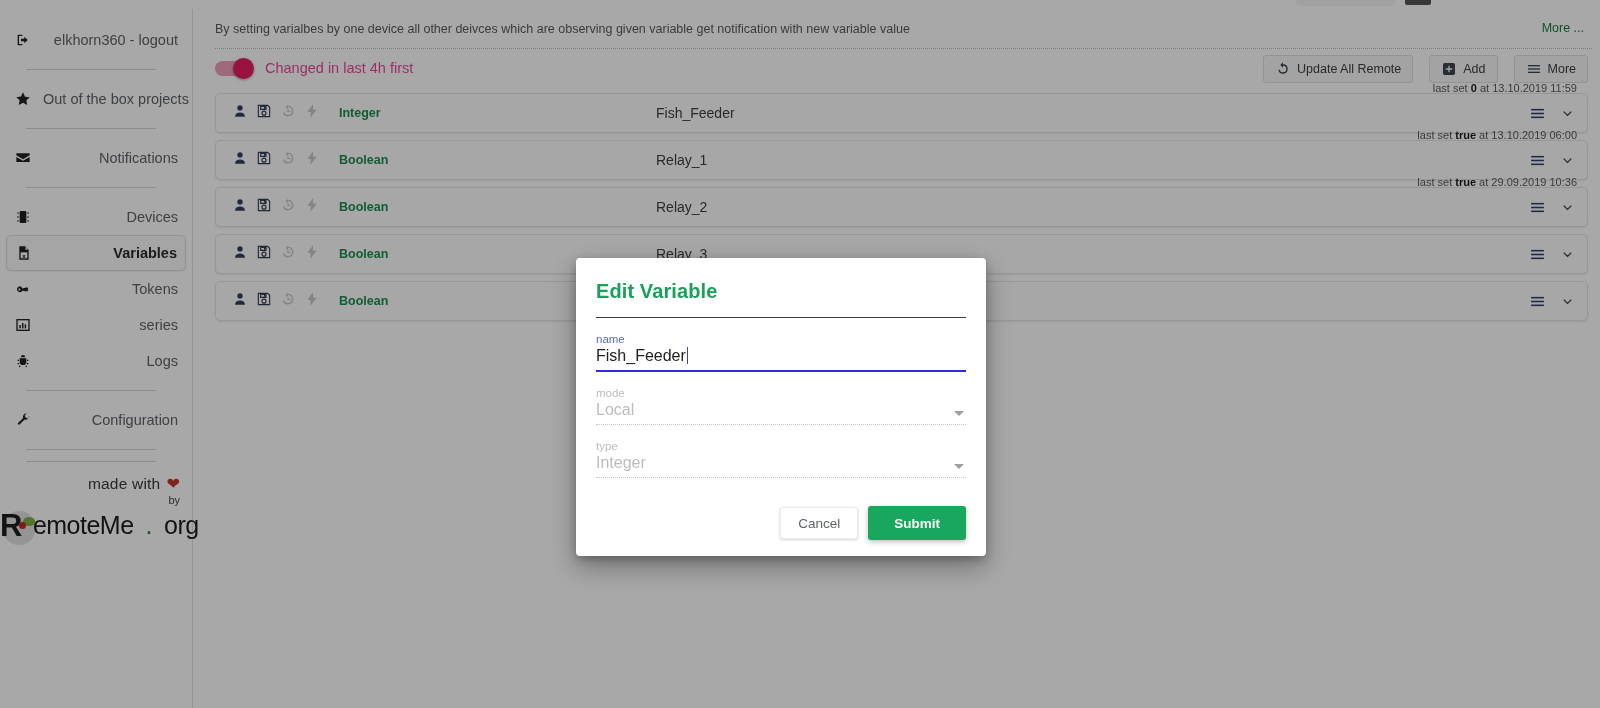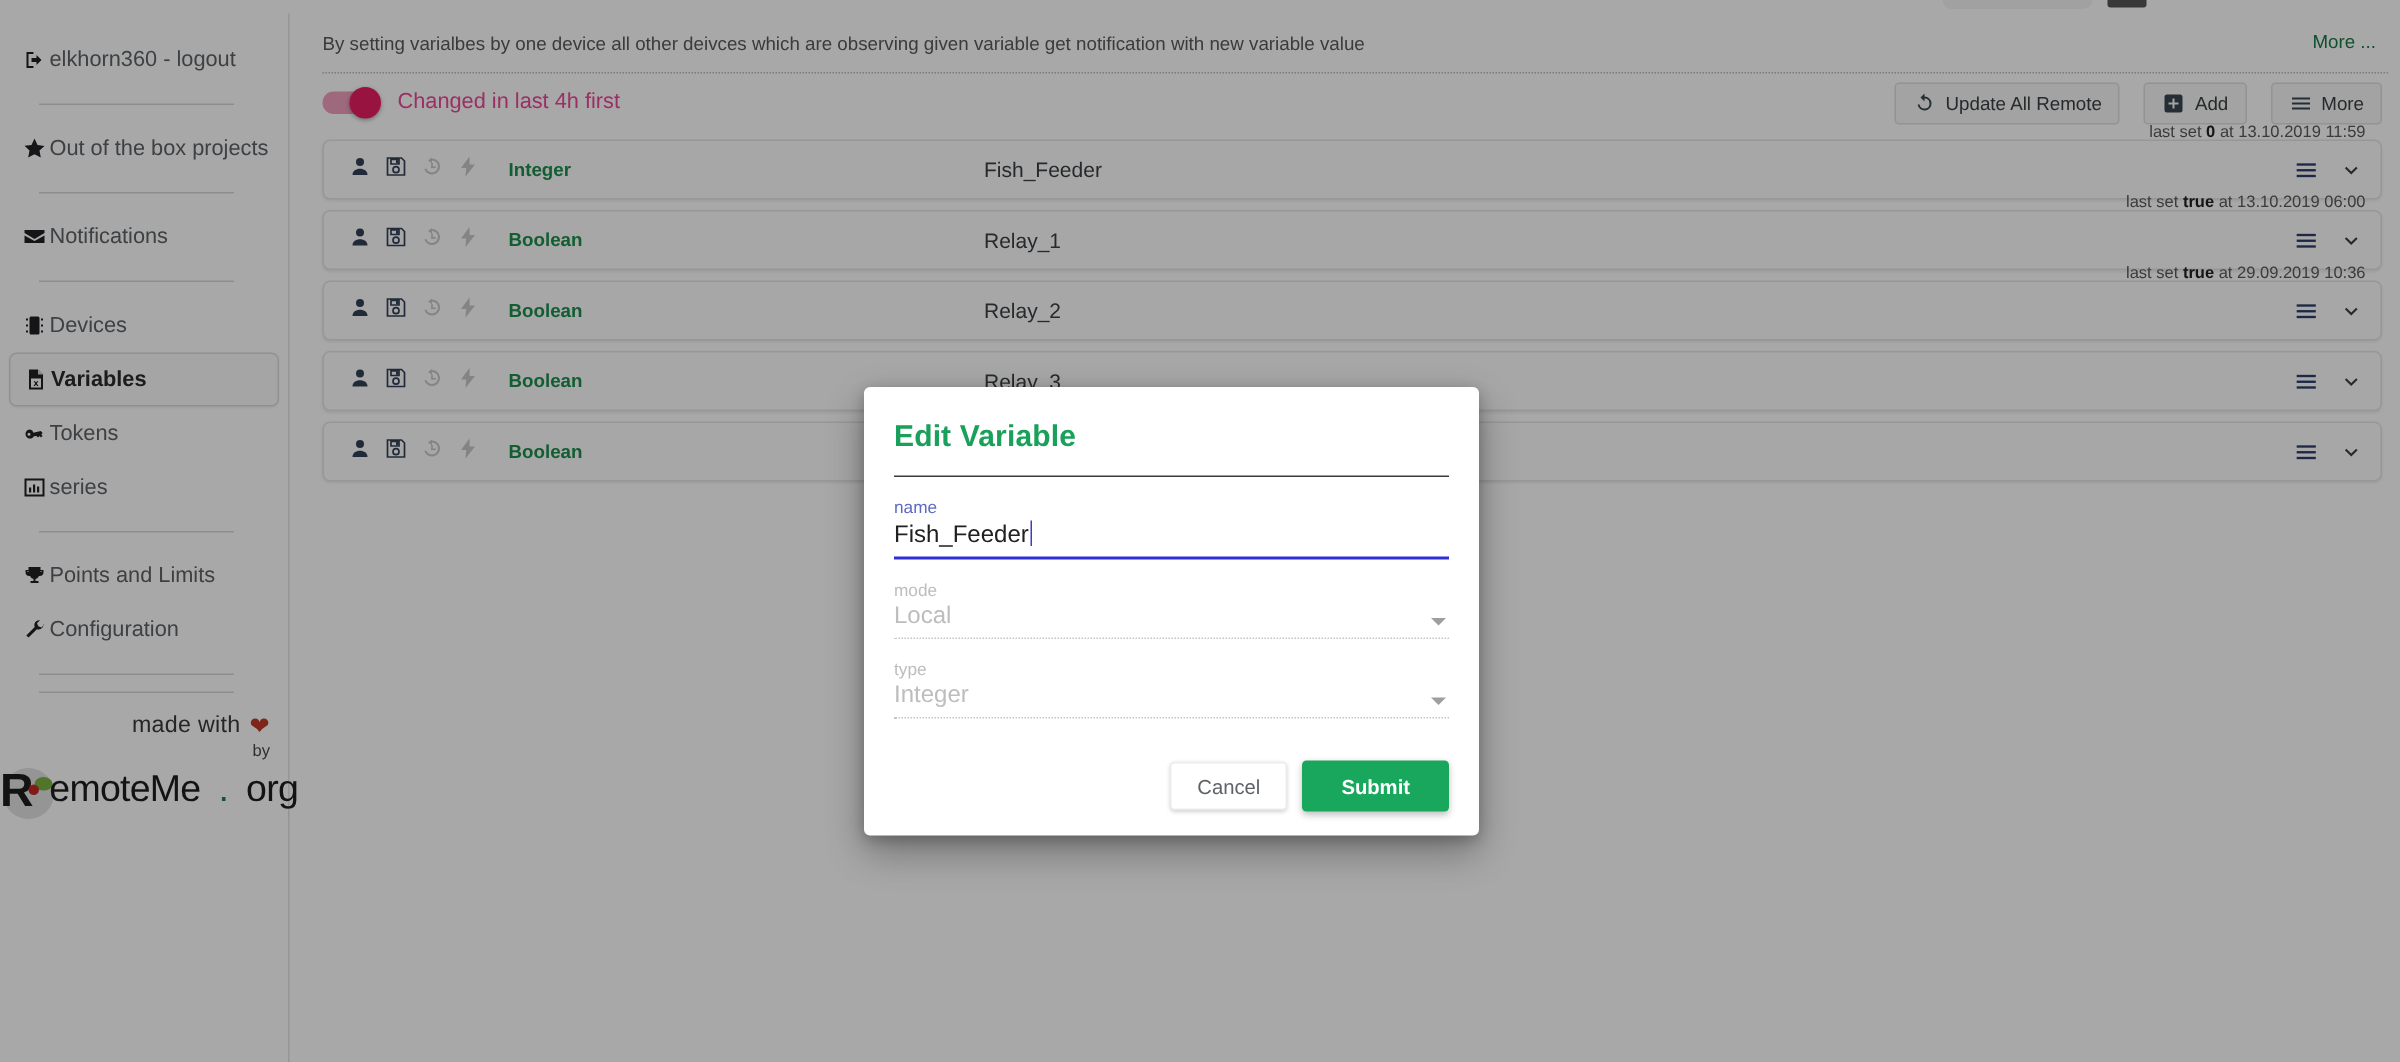--- a/index.html
+++ b/index.html
@@ -55,29 +55,30 @@
     top: 9px; left: 0;
     width: 193px; height: 699px;
     background: #ffffff;
     border-right: 1px solid #e3e3e3;
     padding-top: 13px;
     z-index: 10;
   }
   .side-item {
     display: flex;
     align-items: center;
-    gap: 2px;
+    gap: 12px;
     height: 36px;
     margin: 0 6px;
     padding: 0 8px;
     border-radius: 5px;
     color: #5f6368;
     font-size: 14.5px;
     white-space: nowrap;
     cursor: pointer;
+    justify-content: space-between;
   }
   .side-item.active {
     border: 1px solid #dcdcdc;
     color: #2b2b2b;
     font-weight: 600;
     background: #fbfbfb;
     box-shadow: 0 1px 2px rgba(0,0,0,.06);
   }
   .side-item .ico {
     width: 17px; height: 17px;
@@ -439,29 +440,29 @@
           <span class="ico">
             <svg width="16" height="16" viewBox="0 0 24 24" fill="currentColor">
               <rect x="3" y="4" width="18" height="16" fill="none" stroke="currentColor" stroke-width="2"></rect>
               <rect x="6.5" y="12" width="2.2" height="5"></rect>
               <rect x="10.5" y="9" width="2.2" height="8"></rect>
               <rect x="14.5" y="11" width="2.2" height="6"></rect>
             </svg>
           </span>
           <span>series</span>
         </div>
+        <div class="side-item">
+          <span class="ico">
+            <svg width="16" height="16" viewBox="0 0 24 24" fill="currentColor">
+              <path d="M12 3a3.2 3.2 0 0 1 3.2 3.2H8.8A3.2 3.2 0 0 1 12 3zM7 8h10v5a5 5 0 0 1-10 0zM4 10h2v2H4zm14 0h2v2h-2zM4 15h2.3v2H4zm13.7 0H20v2h-2.3zM7 18.6l1.6 1.5-1.4 1.4-1.6-1.5zm10 0l1.4 1.4-1.6 1.5-1.4-1.4z"></path>
+            </svg>
+          </span>
+          <span>Logs</span>
+        </div>
         <div class="side-sep"></div>
-        <div class="side-item">
-          <span class="ico">
-            <svg width="16" height="16" viewBox="0 0 24 24" fill="currentColor">
-              <path d="M6 3h12v3h3v2a4 4 0 0 1-4 4h-.5A5 5 0 0 1 13 14.9V17h3v2H8v-2h3v-2.1A5 5 0 0 1 7.5 12H7a4 4 0 0 1-4-4V6h3zm12 5h1V7h-1zM5 7v1h1V7z"></path>
-            </svg>
-          </span>
-          <span>Points and Limits</span>
-        </div>
         <div class="side-item">
           <span class="ico">
             <svg width="16" height="16" viewBox="0 0 24 24" fill="currentColor">
               <path d="M21 6.5a5 5 0 0 1-6.6 4.7L6 19.6 3.8 17.4l8.4-8.4A5 5 0 0 1 17.5 2.2l-3 3 1.3 3.1 3.1 1.3 3-3A5 5 0 0 1 21 6.5z"></path>
             </svg>
           </span>
           <span>Configuration</span>
         </div>
         <div class="side-sep"></div>
         <div class="side-sep"></div>

